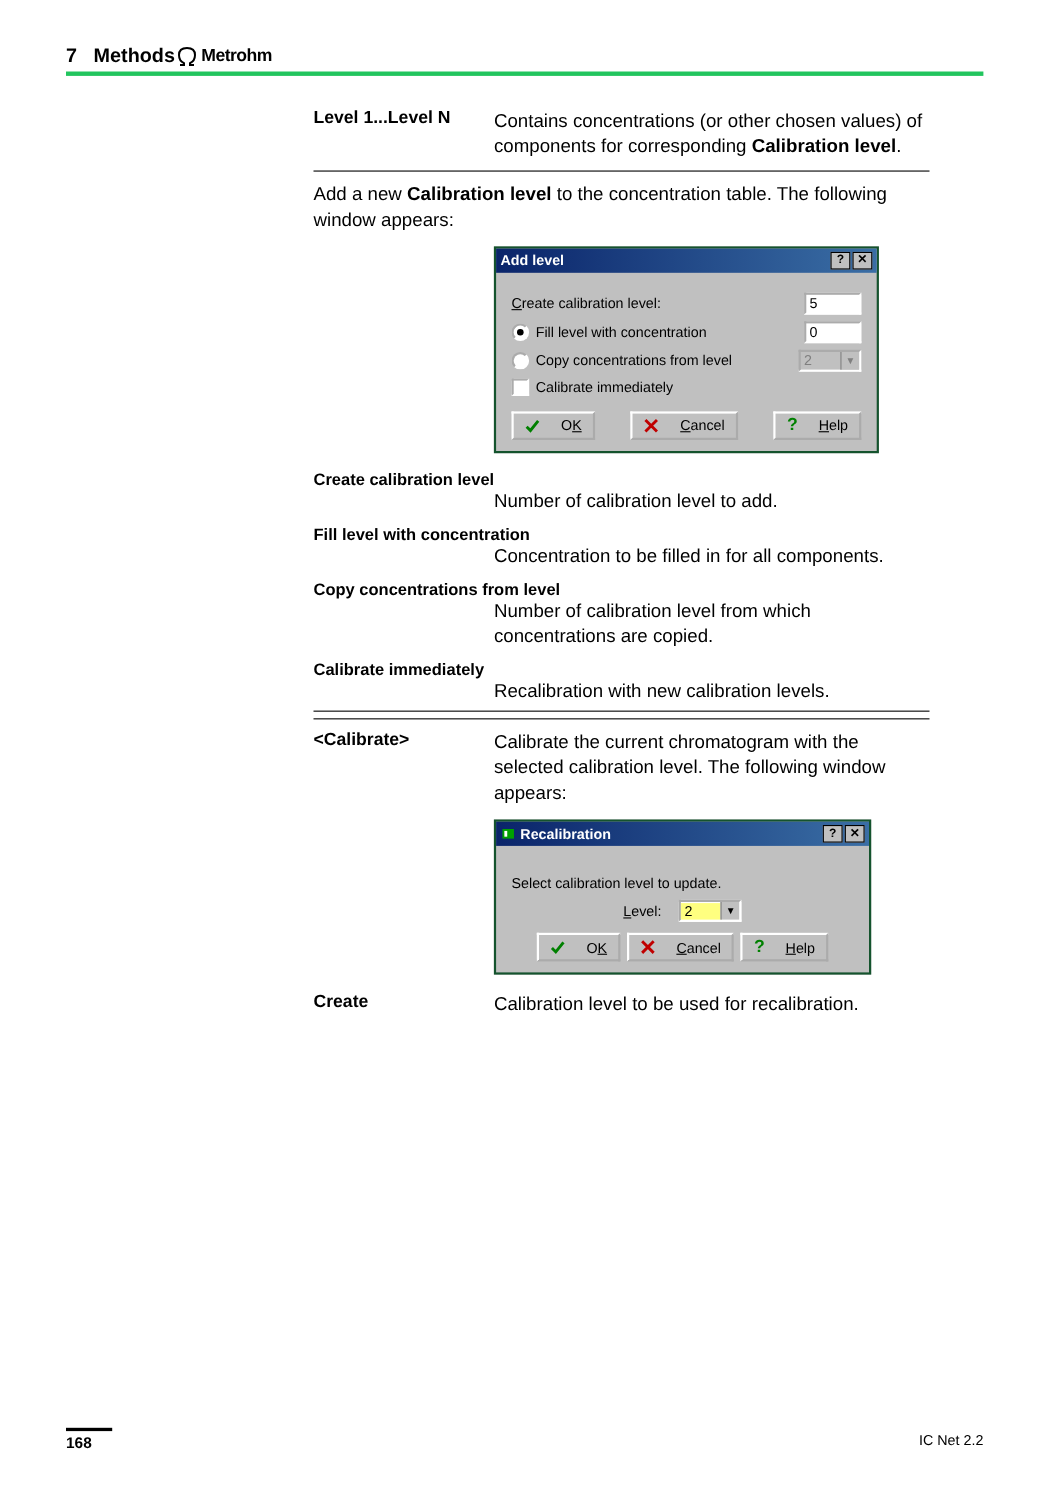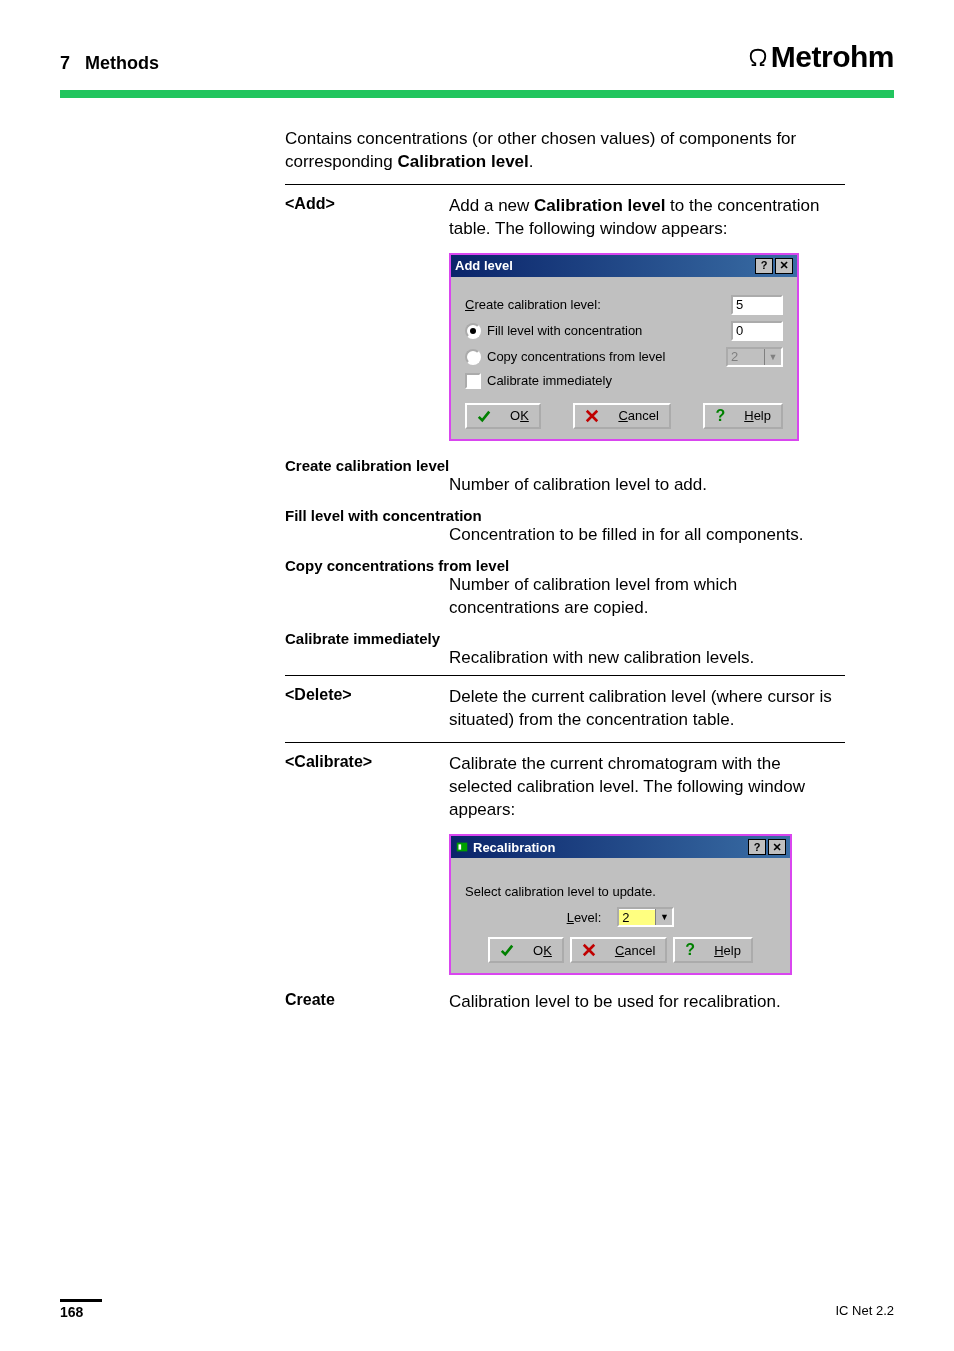--- a/index.html
+++ b/index.html
@@ -12,36 +12,35 @@
   }
   .page {
     position: relative;
     width: 954px;
     min-height: 1351px;
     box-sizing: border-box;
     padding: 40px 60px 40px 60px;
   }
   .header {
     display: flex;
-    justify-content: space-between;
     align-items: flex-end;
-    border-bottom: 8px solid #22c55e;
-    padding-bottom: 16px;
+    border-bottom: 4px solid #22c55e;
+    padding-bottom: 4px;
     margin-bottom: 26px;
   }
   .header-left {
     font-weight: 700;
     font-size: 18px;
   }
   .brand {
     display: flex;
     align-items: center;
     font-family: "Arial Black", Arial, sans-serif;
     font-weight: 900;
-    font-size: 30px;
+    font-size: 16px;
     letter-spacing: -0.5px;
   }
   .brand svg {
     margin-right: 2px;
   }
   .content {
     margin-left: 225px;
     width: 560px;
   }
   .two-col {
@@ -72,21 +71,21 @@
   .sub-body {
     font-size: 17px;
     margin-left: 164px;
     line-height: 1.35;
   }
   .sub-item { margin-bottom: 4px; }
 
   
   .win98 {
     display: inline-block;
-    border: 2px solid #d946ef;
+    border: 2px solid #14532d;
     background: #c0c0c0;
     font-family: Tahoma, Arial, sans-serif;
     box-sizing: border-box;
   }
   .titlebar {
     display: flex;
     align-items: center;
     justify-content: space-between;
     height: 22px;
     padding: 0 4px;
@@ -233,29 +232,29 @@
       <svg width="22" height="20" viewBox="0 0 24 22">
         <path d="M5 20 H9 V18 Q4 16 4 10 Q4 3 12 3 Q20 3 20 10 Q20 16 15 18 V20 H19" fill="none" stroke="#000" stroke-width="2"></path>
       </svg>
       <span>Metrohm</span>
     </div>
   </div>
 
   <div class="content">
 
     <div class="two-col">
+      <div class="col-label">Level 1...Level N</div>
       <div class="col-body">
         <span>Contains concentrations (or other chosen values) of components for corresponding </span><b>Calibration level</b><span>.</span>
       </div>
     </div>
 
     <hr class="hr">
 
     <div class="two-col">
-      <div class="col-label">&lt;Add&gt;</div>
       <div class="col-body">
         <span>Add a new </span><b>Calibration level</b><span> to the concentration table. The following window appears:</span>
       </div>
     </div>
 
     <div style="margin-left:164px; margin-top:8px;">
       <div class="win98" style="width:350px;">
         <div class="titlebar">
           <span>Add level</span>
           <div class="titlebar-icons">
@@ -325,24 +324,20 @@
       <div class="sub-heading">Copy concentrations from level</div>
       <div class="sub-body">Number of calibration level from which concentrations are copied.</div>
     </div>
     <div class="sub-item">
       <div class="sub-heading">Calibrate immediately</div>
       <div class="sub-body">Recalibration with new calibration levels.</div>
     </div>
 
     <hr class="hr">
 
-    <div class="two-col">
-      <div class="col-label">&lt;Delete&gt;</div>
-      <div class="col-body">Delete the current calibration level (where cursor is situated) from the concentration table.</div>
-    </div>
 
     <hr class="hr">
 
     <div class="two-col">
       <div class="col-label">&lt;Calibrate&gt;</div>
       <div class="col-body">Calibrate the current chromatogram with the selected calibration level. The following window appears:</div>
     </div>
 
     <div style="margin-left:164px; margin-top:8px;">
       <div class="win98" style="width:343px;">

